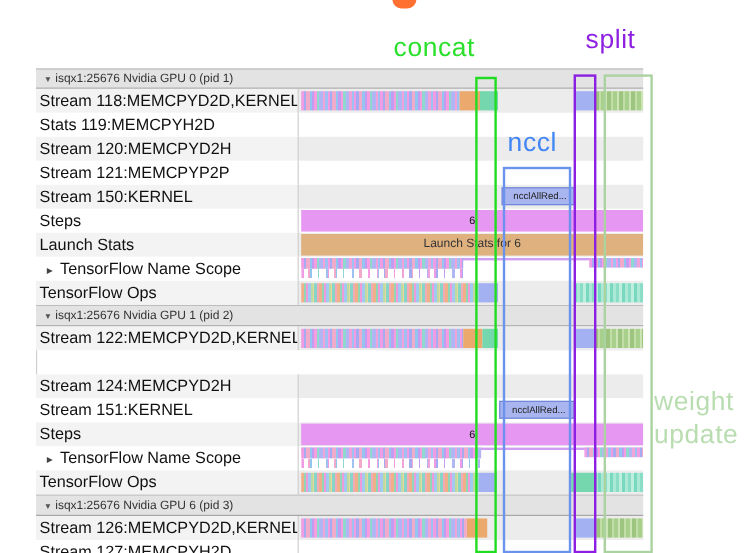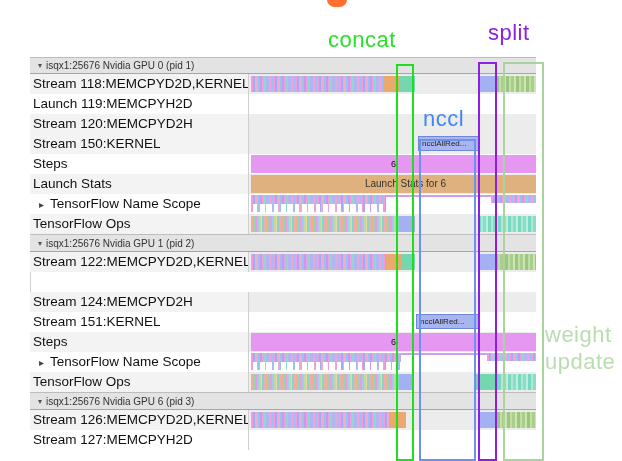--- a/index.html
+++ b/index.html
@@ -30,22 +30,22 @@
   
   .seg{position:absolute;top:2px;height:16px;}
   .stripes-mix{background:repeating-linear-gradient(90deg,#ef9ce4 0 2px,#a4abf0 2px 4px,#f2aacb 4px 7px,#92c6f0 7px 9px,#c39bf0 9px 11px,#f59de0 11px 13px,#8fd8ce 13px 15px,#b0b6f4 15px 18px,#f0a3d8 18px 20px,#9fc0f2 20px 22px);}
   .stripes-ops{background:repeating-linear-gradient(90deg,#f0b189 0 2px,#90d7b9 2px 4px,#ef9bd9 4px 6px,#a2c9f1 6px 8px,#bcdc9f 8px 10px,#ead6a0 10px 11px,#86d5c9 11px 13px,#f2a9b8 13px 15px);}
   .stripes-green{background:repeating-linear-gradient(90deg,#9dc57f 0 3px,#c0dea6 3px 5px,#a8cf8b 5px 8px,#cde4b4 8px 10px);}
   .stripes-teal{background:repeating-linear-gradient(90deg,#79d9c0 0 3px,#ace8d6 3px 5px,#8adec8 5px 8px,#bdeede 8px 10px);}
   .blk-orange{background:#eba96e;}
   .blk-teal{background:#74d7ad;}
   .blk-peri{background:#a3b1f3;}
   .bar-steps{position:absolute;left:2px;top:1px;height:18px;width:285px;background:#e697f1;font-size:9px;color:#111;text-align:center;line-height:18px;}
-  .bar-launch{position:absolute;left:2px;top:1px;height:18px;width:285px;background:#dfb17e;font-size:10px;color:#333;text-align:center;line-height:18px;padding-left:12px;}
-  .bar-nccl{position:absolute;top:2px;height:15px;box-sizing:border-box;background:#a8b5ee;border:1px solid #7187d8;font-size:8px;color:#222;line-height:13px;padding-left:3px;white-space:nowrap;overflow:hidden;}
+  .bar-launch{position:absolute;left:2px;top:1px;height:18px;width:285px;background:#dfb17e;font-size:10px;color:#333;text-align:center;line-height:18px;}
+  .bar-nccl{position:absolute;top:2px;height:15px;box-sizing:border-box;background:#a8b5ee;border:1px solid #7187d8;font-size:8px;color:#222;line-height:13px;padding-left:3px;white-space:nowrap;overflow:hidden;text-align:center;}
   .ns-strip{position:absolute;top:1px;height:9px;}
   .ns-icicles{position:absolute;top:10px;height:8px;
     -webkit-mask:repeating-linear-gradient(90deg,#000 0 2px,transparent 2px 6px,#000 6px 9px,transparent 9px 14px,#000 14px 15px,transparent 15px 21px);
     mask:repeating-linear-gradient(90deg,#000 0 2px,transparent 2px 6px,#000 6px 9px,transparent 9px 14px,#000 14px 15px,transparent 15px 21px);}
   .ns-line{position:absolute;top:1px;height:2px;background:#cf9df2;}
   .ns-chunk{position:absolute;top:1px;height:8px;}
 
   
   .obox{position:absolute;bottom:0;box-sizing:border-box;z-index:20;background:transparent;}
   .obox-concat{left:396px;top:64px;width:18px;border:2px solid #21dd21;}
@@ -78,25 +78,29 @@
       <div class="row-label">Stream 118:MEMCPYD2D,KERNEL,ME</div>
       <div class="row-timeline">
         <div class="seg stripes-mix" style="left:2px;width:132px;"></div>
         <div class="seg blk-orange" style="left:134px;width:17px;"></div>
         <div class="seg blk-teal" style="left:151px;width:15px;"></div>
         <div class="seg blk-peri" style="left:230px;width:17px;"></div>
         <div class="seg stripes-green" style="left:247px;width:40px;"></div>
       </div>
     </div>
     <div class="row white">
-      <div class="row-label">Launch 119:MEMCPYH2D</div>
+      <div class="row-label">Stats 119:MEMCPYH2D</div>
       <div class="row-timeline"></div>
     </div>
     <div class="row gray">
       <div class="row-label">Stream 120:MEMCPYD2H</div>
+      <div class="row-timeline"></div>
+    </div>
+    <div class="row white">
+      <div class="row-label">Stream 121:MEMCPYP2P</div>
       <div class="row-timeline"></div>
     </div>
     <div class="row gray">
       <div class="row-label">Stream 150:KERNEL</div>
       <div class="row-timeline">
         <div class="bar-nccl" style="left:169px;width:61px;">ncclAllRed...</div>
       </div>
     </div>
     <div class="row white">
       <div class="row-label">Steps</div>

